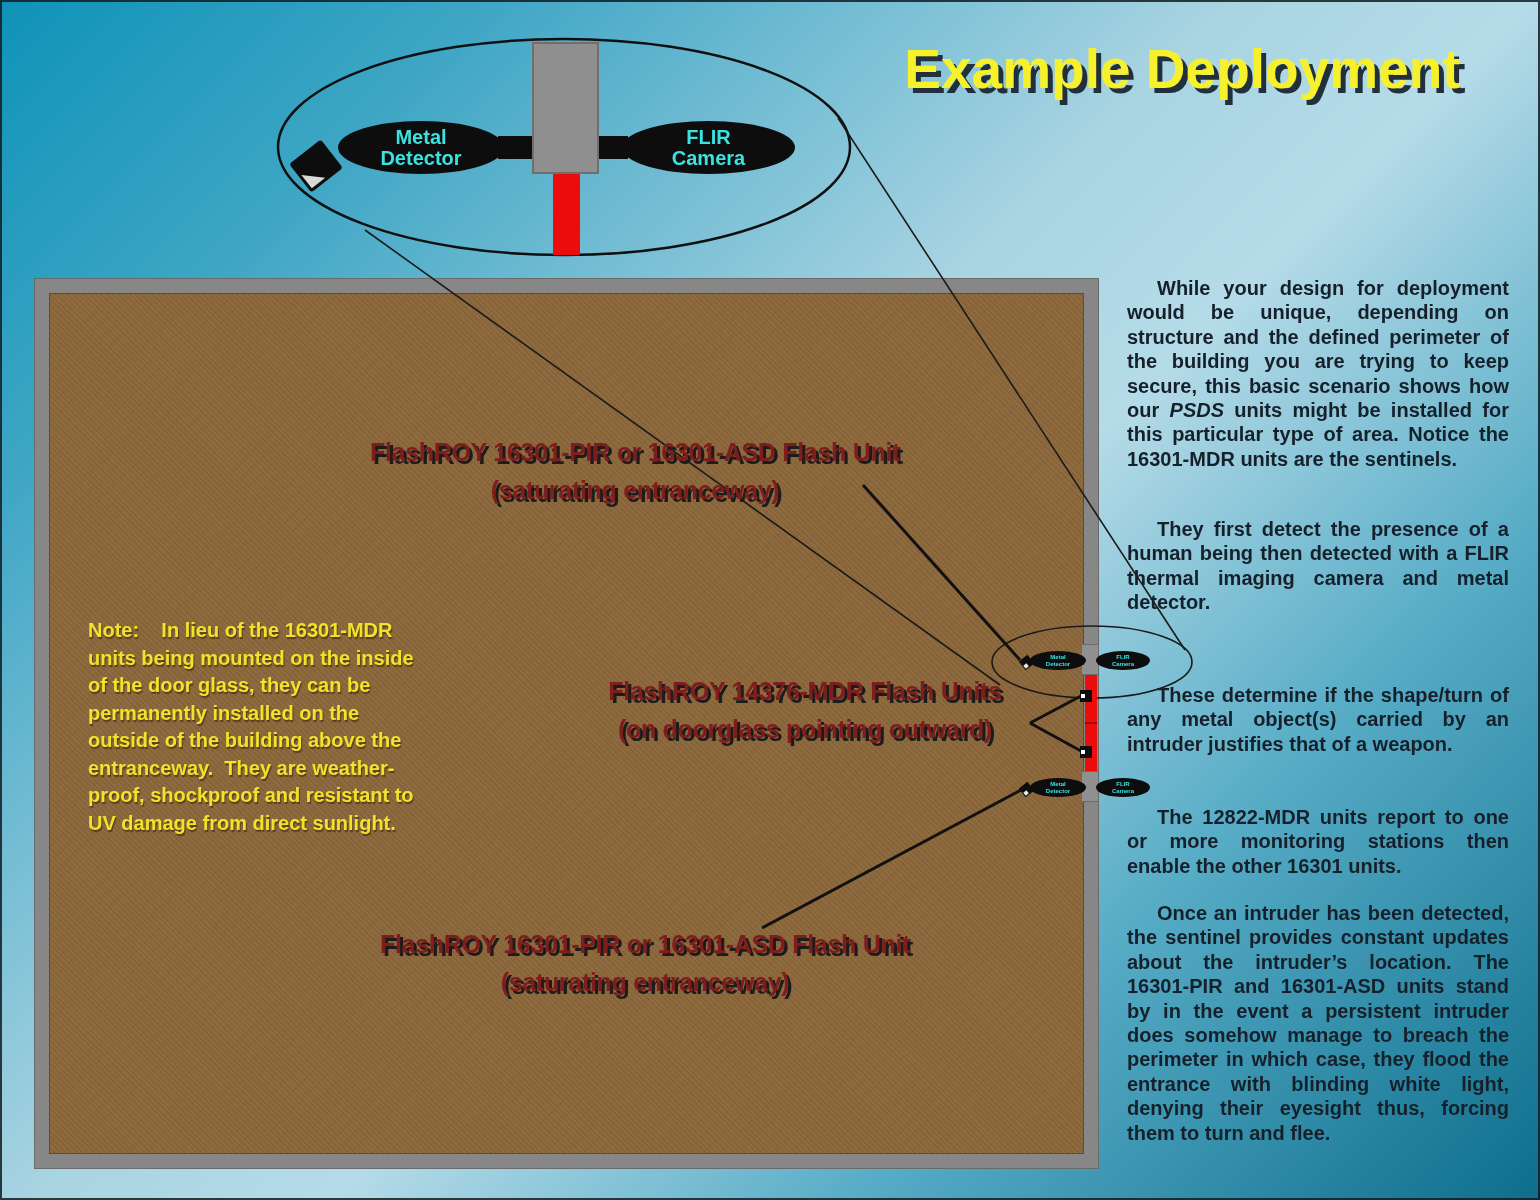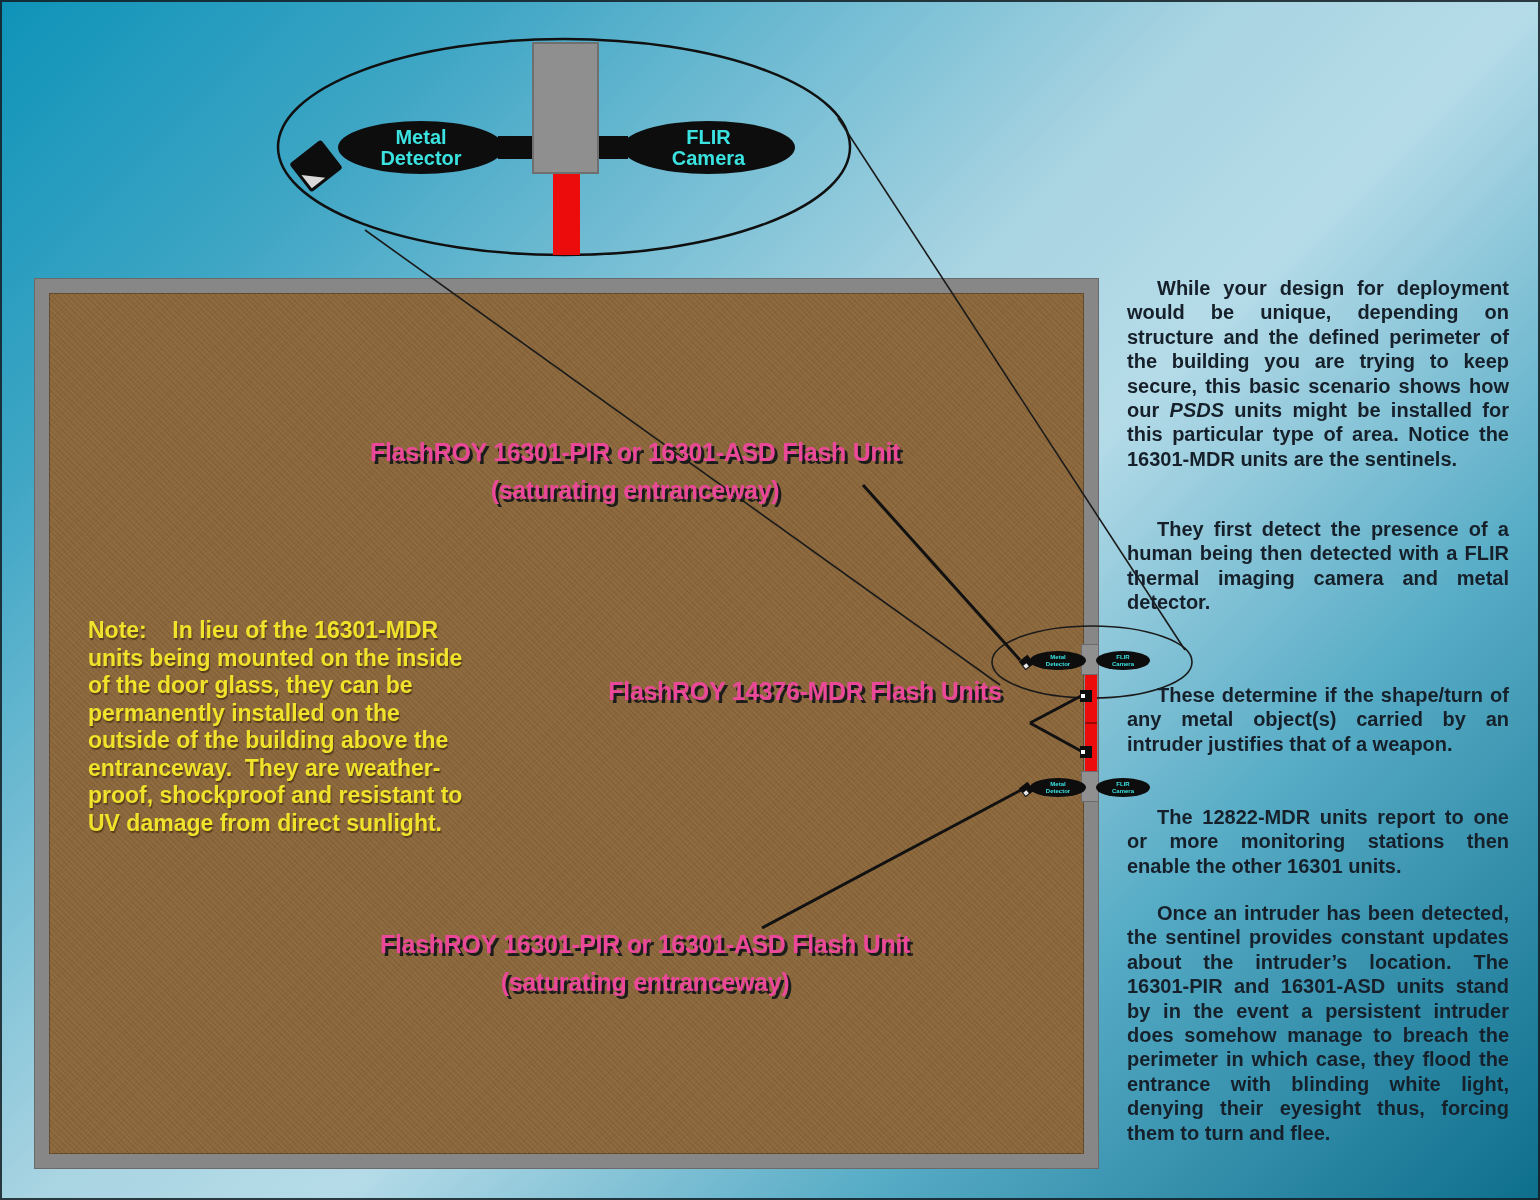--- a/index.html
+++ b/index.html
@@ -45,27 +45,27 @@
   .mdr{position:absolute;left:1080px;width:12px;height:12px;background:#0d0d0d;z-index:5;}
   .mdr::after{content:"";position:absolute;left:1px;top:4px;width:4px;height:4px;background:#fff;}
 
   
   .title{
     position:absolute;left:845px;top:36px;width:675px;text-align:center;z-index:5;
     color:#f6f12b;font-size:55px;font-weight:bold;line-height:66px;letter-spacing:0px;
     text-shadow:5px 5px 0 #22303d;
   }
   .green-label{
-    position:absolute;text-align:center;z-index:5;color:#ec4899;font-weight:bold;
+    position:absolute;text-align:center;z-index:5;color:#7f1d1d;font-weight:bold;
     font-size:25px;line-height:38px;letter-spacing:-0.3px;
     text-shadow:3px 3px 0 #1c1c1c;
   }
   .note{
     position:absolute;left:88px;top:617px;width:470px;z-index:5;
-    color:#f1e32b;font-weight:bold;font-size:23px;line-height:27.5px;
+    color:#f1e32b;font-weight:bold;font-size:20px;line-height:27.5px;
     white-space:pre-wrap;text-shadow:1px 2px 1px rgba(45,28,0,.55);
   }
   .para{
     position:absolute;left:1127px;width:382px;z-index:5;
     color:#16202a;font-weight:bold;font-size:20px;line-height:24.4px;
     text-align:justify;text-indent:30px;
   }
   .para .em{font-style:italic;}
 </style>
 </head>
@@ -91,28 +91,30 @@
   <div class="pod-label">Metal Detector</div>
 </div>
 <div class="pod pod-flir-big">
   <div class="pod-label" style="width:90px">FLIR Camera</div>
 </div>
 <div class="head-big">
     <div class="wedge"></div>
   </div>
 
 <div class="title">
+  <div>Example Deployment</div>
 </div>
 
 <div class="green-label" style="left:355px;top:433px;width:560px;">
   <div>FlashROY 16301-PIR or 16301-ASD Flash Unit</div>
   <div>(saturating entranceway)</div>
 </div>
 <div class="green-label" style="left:580px;top:672px;width:450px;">
   <div>FlashROY 14376-MDR Flash Units</div>
+  <div>(on doorglass pointing outward)</div>
 </div>
 <div class="green-label" style="left:365px;top:925px;width:560px;">
   <div>FlashROY 16301-PIR or 16301-ASD Flash Unit</div>
   <div>(saturating entranceway)</div>
 </div>
 
 <div class="note">Note:    In lieu of the 16301-MDR
 units being mounted on the inside
 of the door glass, they can be
 permanently installed on the

